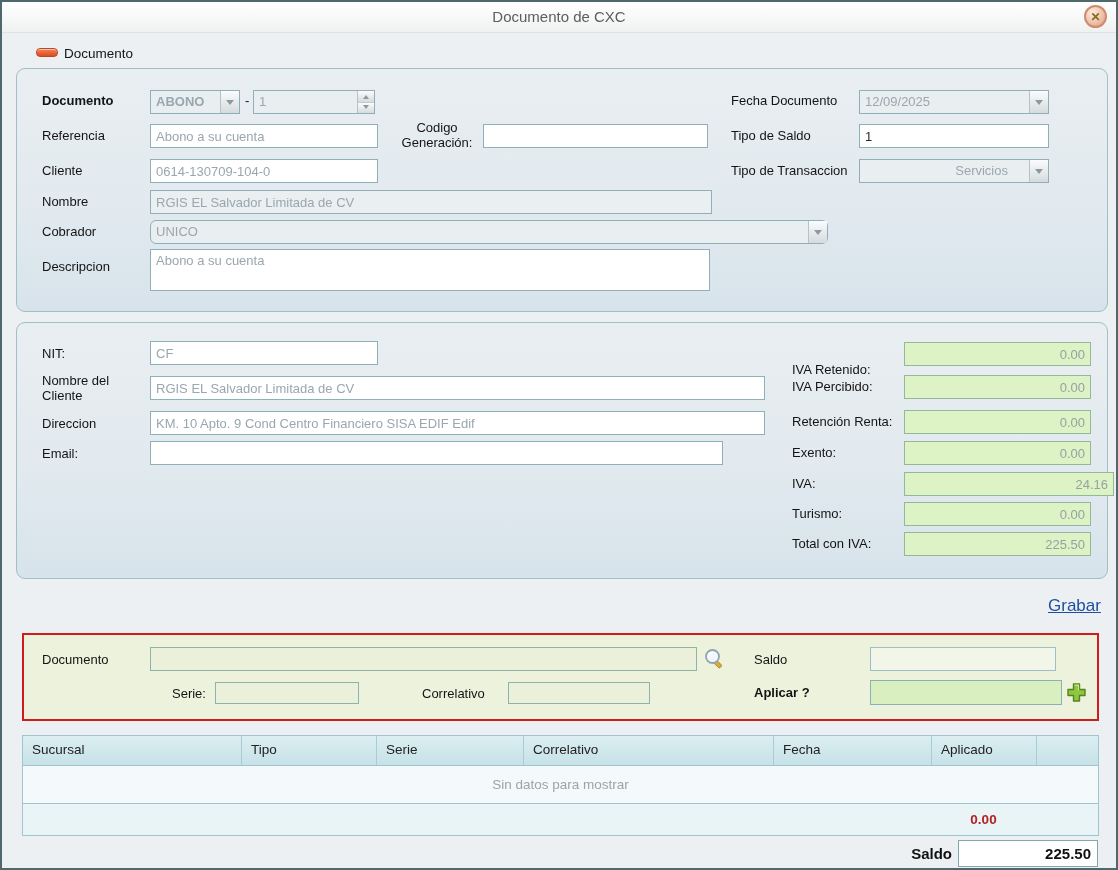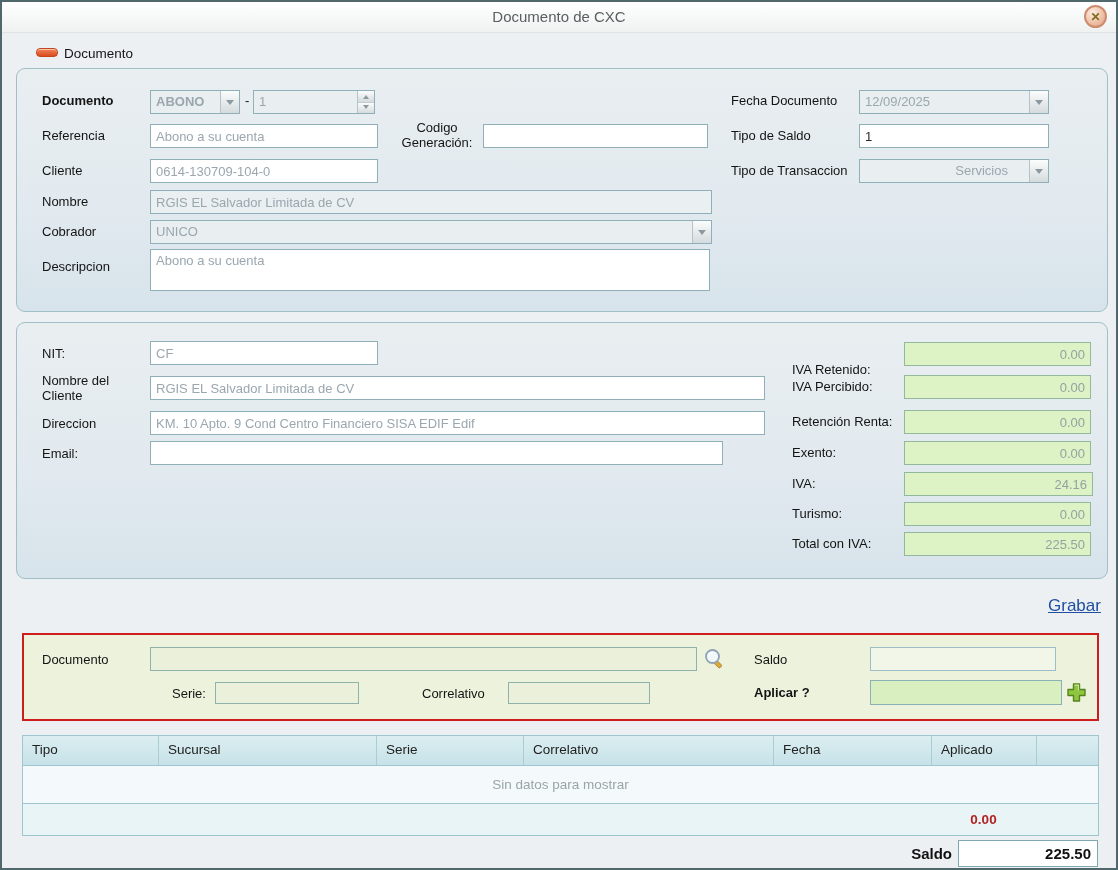--- a/index.html
+++ b/index.html
@@ -118,21 +118,21 @@
   <span class="lbl" style="left:729px;top:161px;">Tipo de Transaccion</span>
   <div class="dd" style="left:857px;top:157px;width:190px;text-align:right;">
     <span class="dd-text">Servicios</span>
     <span class="dd-btn"></span>
   </div>
 
   <span class="lbl" style="left:40px;top:192px;">Nombre</span>
   <input class="inp gray" style="left: 148px; top: 188px; width: 562px; background: rgb(234, 239, 241);" value="RGIS EL Salvador Limitada de CV">
 
   <span class="lbl" style="left:40px;top:222px;">Cobrador</span>
-  <div class="dd" style="left:148px;top:218px;width:562px;">
+  <div class="dd" style="left:148px;top:218px;width:678px;border-radius:6px;">
     <span class="dd-text">UNICO</span>
     <span class="dd-btn"></span>
   </div>
 
   <span class="lbl" style="left:40px;top:257px;">Descripcion</span>
   <textarea class="inp gray" style="left: 148px; top: 247px; width: 560px; height: 42px;">Abono a su cuenta</textarea>
 
   <div class="panel" style="left:14px;top:320px;width:1090px;height:255px;"></div>
 
   <span class="lbl" style="left:40px;top:344px;">NIT:</span>
@@ -149,21 +149,21 @@
 
   <span class="lbl" style="left:790px;top:360px;">IVA Retenido:</span>
   <input class="inp green" style="left: 902px; top: 340px; width: 187px;" value="0.00">
   <span class="lbl" style="left:790px;top:377px;">IVA Percibido:</span>
   <input class="inp green" style="left: 902px; top: 373px; width: 187px;" value="0.00">
   <span class="lbl" style="left:790px;top:412px;">Retención Renta:</span>
   <input class="inp green" style="left: 902px; top: 408px; width: 187px;" value="0.00">
   <span class="lbl" style="left:790px;top:443px;">Exento:</span>
   <input class="inp green" style="left: 902px; top: 439px; width: 187px;" value="0.00">
   <span class="lbl" style="left:790px;top:474px;">IVA:</span>
-  <input class="inp green" style="left: 902px; top: 470px; width: 189px;" value="24.16">
+  <input class="inp green" style="left: 902px; top: 470px; width: 210px;" value="24.16">
   <span class="lbl" style="left:790px;top:504px;">Turismo:</span>
   <input class="inp green" style="left: 902px; top: 500px; width: 187px;" value="0.00">
   <span class="lbl" style="left:790px;top:534px;">Total con IVA:</span>
   <input class="inp green" style="left: 902px; top: 530px; width: 187px;" value="225.50">
 
   <a class="link" style="left:1046px;top:594px;">Grabar</a>
 
   <div class="redbox"></div>
 
   <span class="lbl" style="left:40px;top:650px;">Documento</span>
@@ -186,22 +186,22 @@
   <input class="inp aplicar" style="left: 868px; top: 678px; width: 192px; height: 25px;" value="">
   <span class="icon-btn" style="left:1064px;top:680px;">
     <svg width="21" height="21" viewBox="0 0 21 21">
       <path d="M7.5 2 h6 v5.5 H19 v6 h-5.5 V19 h-6 v-5.5 H2 v-6 h5.5 z" fill="#8dc63f" stroke="#57831c" stroke-width="1.4" stroke-linejoin="round"></path>
       <path d="M8.5 3.2 h4 v5.3" fill="none" stroke="#c6e69a" stroke-width="1.2"></path>
     </svg>
   </span>
 
   <div class="gridwrap">
     <div class="ghead">
+      <span class="gcell" style="width:218px;">Sucursal</span>
       <span class="gcell" style="width:135px;">Tipo</span>
-      <span class="gcell" style="width:218px;">Sucursal</span>
       <span class="gcell" style="width:147px;">Serie</span>
       <span class="gcell" style="width:250px;">Correlativo</span>
       <span class="gcell" style="width:158px;">Fecha</span>
       <span class="gcell" style="width:105px;">Aplicado</span>
       <span class="gcell" style="flex:1;"></span>
     </div>
     <div class="gempty">Sin datos para mostrar</div>
     <div class="gfoot">
       <span class="gtotal">0.00</span>
     </div>

